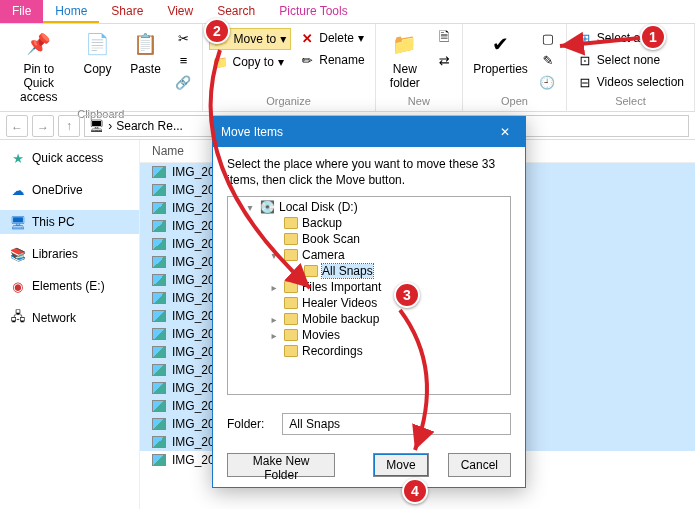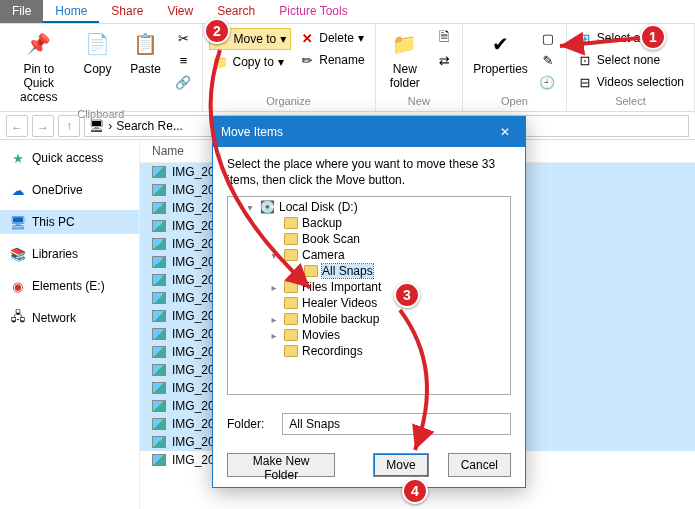--- a/index.html
+++ b/index.html
@@ -1,20 +1,20 @@
 <!DOCTYPE html>
 <html><head>
 <meta charset="utf-8">
 <style>
 *{box-sizing:border-box;margin:0;padding:0;font-family:"Segoe UI",Tahoma,sans-serif;font-size:12px}
 body{width:695px;height:509px;background:#fff;position:relative;overflow:hidden}
 .tabs{display:flex;height:24px;background:#fff;border-bottom:1px solid #ddd}
 .tab{padding:4px 12px;color:#b91c1c;cursor:pointer}
-.tab.file{background:#737373;color:#fff}
-.tab.active{border-bottom:2px solid #0369a1;color:#1979ca}
+.tab.file{background:#ec4899;color:#fff}
+.tab.active{border-bottom:2px solid #eab308;color:#1979ca}
 .tab.pink{color:#cc3399}
 .ribbon{height:88px;display:flex;background:#fff;border-bottom:1px solid #ddd}
 .rgroup{border-right:1px solid #e5e5e5;padding:2px 6px;display:flex;flex-direction:column;justify-content:space-between;align-items:center}
 .rgroup-label{color:#888;font-size:11px;padding:2px 0}
 .rgroup-content{display:flex;gap:4px;align-items:flex-start;flex:1}
 .bigbtn{display:flex;flex-direction:column;align-items:center;gap:2px;padding:2px 4px;text-align:center;min-width:44px}
 .bigbtn .ico{width:32px;height:32px;display:flex;align-items:center;justify-content:center;font-size:20px}
 .btn-row{display:flex;flex-direction:column;gap:2px;padding-top:2px}
 .smallbtn{display:flex;align-items:center;gap:4px;padding:2px 4px;white-space:nowrap}
 .smallbtn .ico{width:16px;height:16px;display:inline-flex;align-items:center;justify-content:center;font-size:13px}

